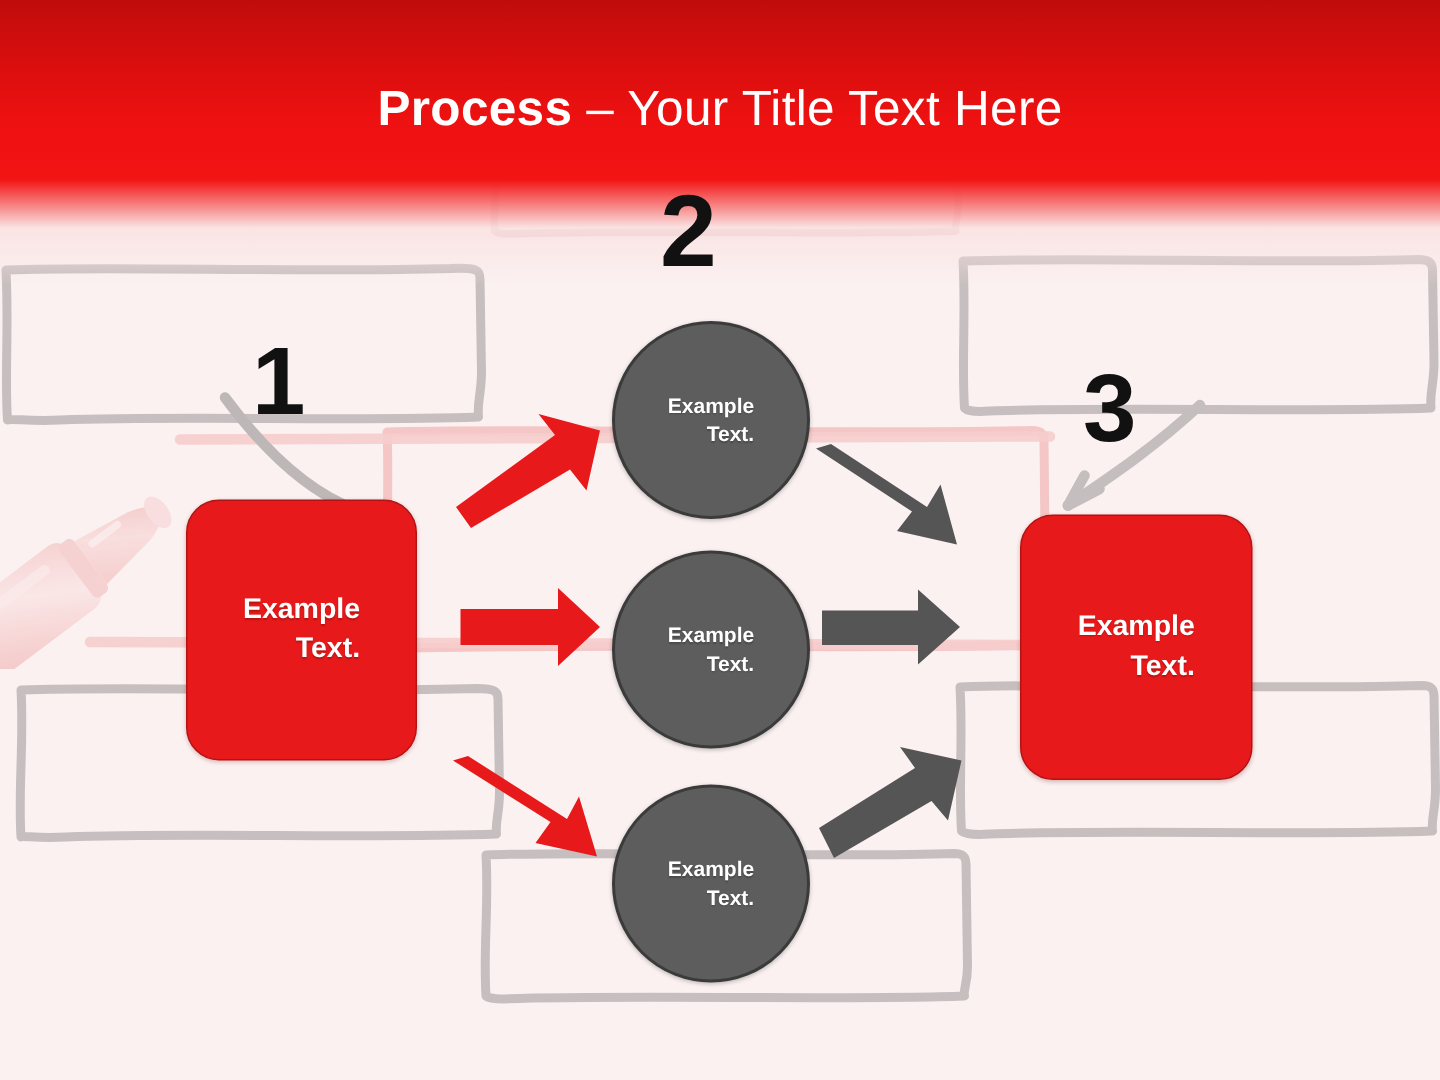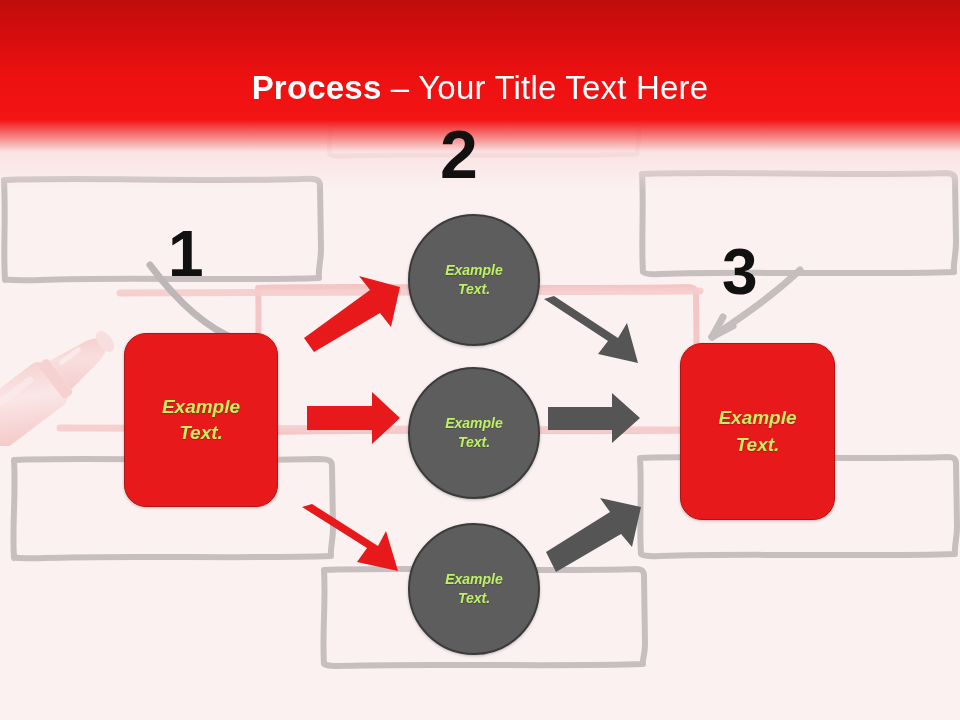--- a/index.html
+++ b/index.html
@@ -25,21 +25,21 @@
     background:linear-gradient(to bottom,
        #c00c0c 0%,
        #d50d0d 18%,
        #ee1111 42%,
        #f31414 63%,
        rgba(250,225,225,0.85) 80%,
        rgba(251,241,241,0) 100%);
     pointer-events:none;
   }
   .title{
-    position:absolute;left:0;top:68px;width:960px;
+    position:absolute;left:0;top:52px;width:960px;
     text-align:center;color:#ffffff;
     font-size:33px;line-height:40px;letter-spacing:.2px;
     white-space:nowrap;
   }
   .title .t-bold{font-weight:bold;}
   .title .t-light{font-weight:normal;}
 
   
   .step-num{
     position:absolute;color:#111111;font-weight:bold;
@@ -54,22 +54,22 @@
   .red-box{
     position:absolute;
     background:#e8191a;
     border:1.5px solid #b21414;
     border-radius:22px;
     box-shadow:0 1px 3px rgba(120,20,20,.28);
     display:flex;align-items:center;justify-content:center;
   }
   .red-box .lbl,
   .circle .lbl{
-    color:#bef264;font-weight:bold;font-style:italic;
-    text-align:center;line-height:1.38;
+    color:#ffffff;font-weight:bold;
+    text-align:right;line-height:1.38;
     text-shadow:0 1px 1px rgba(0,0,0,.22);
   }
   #box-left{left:124px;top:333px;width:152px;height:172px;}
   #box-left .lbl{font-size:19px;}
   #box-right{left:680px;top:343px;width:153px;height:175px;}
   #box-right .lbl{font-size:19px;}
 
   
   .circle{
     position:absolute;width:128px;height:128px;border-radius:50%;

